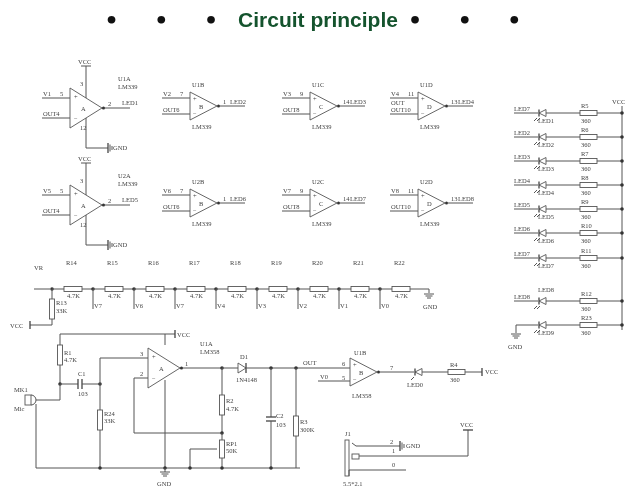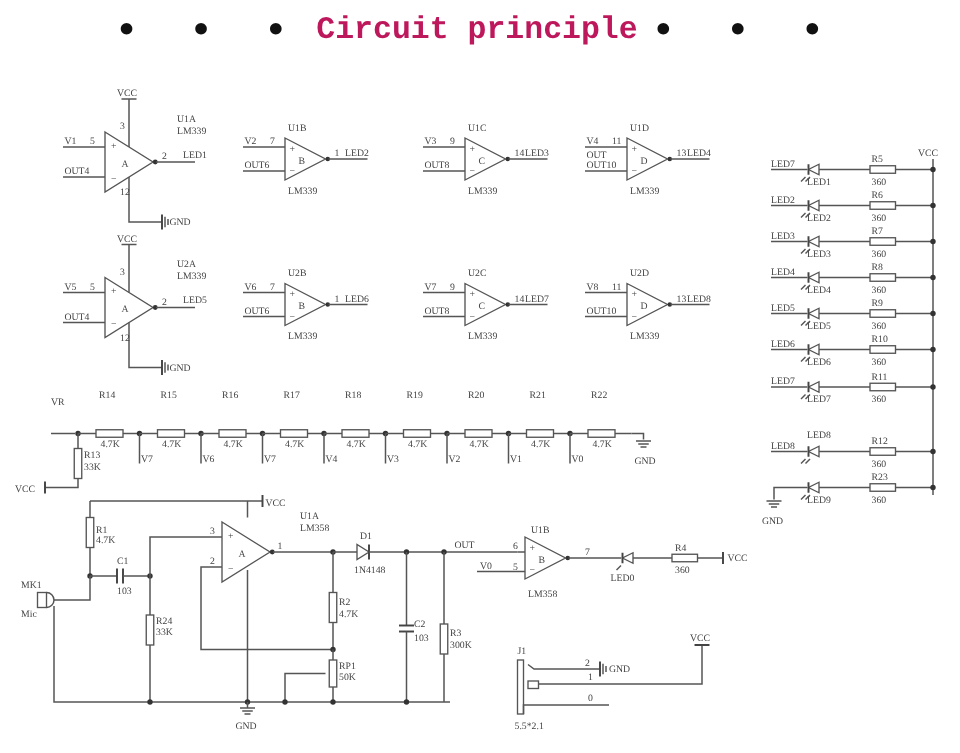--- a/index.html
+++ b/index.html
@@ -1,19 +1,19 @@
 <!DOCTYPE html>
 <html><head>
 <meta charset="utf-8">
 <style>
   html, body { margin:0; padding:0; background:#ffffff; }
   body { width:640px; height:502px; position:relative; overflow:hidden; font-family:"Liberation Serif", serif; }
   .title-bar { position:absolute; left:0; top:0; width:640px; height:40px; display:flex; align-items:center; justify-content:center; }
   .dots { font-family:"DejaVu Sans", sans-serif; font-size:22px; font-weight:bold; letter-spacing:14px; color:#111; }
-  .title { font-family:Liberation Mono, monospace; font-size:21px; font-weight:bold; color:#be185d; margin:0 10px 0 6px; }
+  .title { font-family:Liberation Sans, sans-serif; font-size:21px; font-weight:bold; color:#14532d; margin:0 10px 0 6px; }
   svg { position:absolute; left:0; top:0; }
   svg text { font-family:"Liberation Serif", serif; font-size:6.5px; fill:#444; }
   .w { stroke:#555; stroke-width:1; fill:none; }
   .wb { stroke:#444; stroke-width:1.3; fill:none; }
   .comp { stroke:#555; stroke-width:0.9; fill:#fff; }
   .dot { fill:#333; }
 </style>
 </head>
 <body>
 

